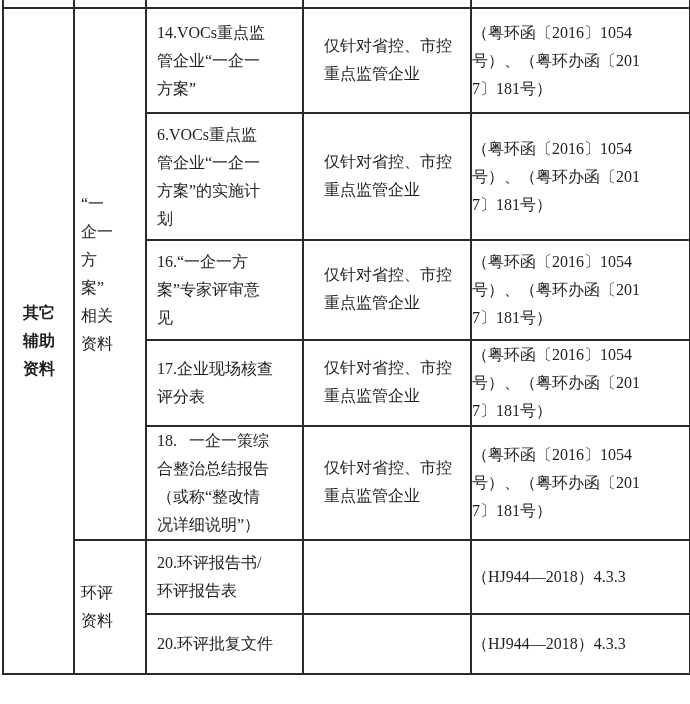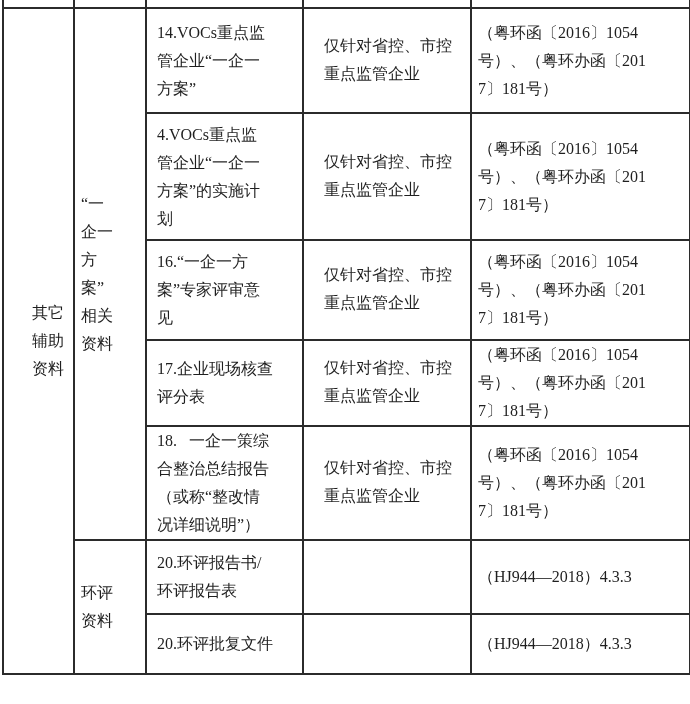--- a/index.html
+++ b/index.html
@@ -24,25 +24,25 @@
     vertical-align: middle;
     font-size: 16px;
     line-height: 28px;
     color: #1f1f1f;
     white-space: pre-wrap;
     word-break: break-all;
     padding: 0;
     overflow: hidden;
   }
   tr.partial-row td { border-top: none; }
-  td.c1 { padding-left: 28px; padding-right: 4px; }
+  td.c1 { padding-left: 19px; padding-right: 4px; font-weight: bold; }
   td.c2 { padding-left: 6px;  padding-right: 2px; }
   td.c3 { padding-left: 10px; padding-right: 18px; }
   td.c4 { padding-left: 20px;  padding-right: 6px; font-family: Liberation Mono, monospace; }
-  td.c5 { padding-left: 6px;  padding-right: 2px; margin-left: 32px; }
+  td.c5 { padding-left: 0;  padding-right: 2px; margin-left: 32px; }
 </style>
 </head>
 <body>
 
 <div class="page">
   <table class="doc-table">
     <colgroup>
       <col style="width:71px">
       <col style="width:72px">
       <col style="width:157px">
@@ -70,21 +70,21 @@
         <td class="c3">14.VOCs重点监
 管企业“一企一
 方案”</td>
         <td class="c4">仅针对省控、市控
 重点监管企业</td>
         <td class="c5">（粤环函〔2016〕1054
 号）、（粤环办函〔201
 7〕181号）</td>
       </tr>
       <tr style="height:127px">
-        <td class="c3">4.VOCs重点监
+        <td class="c3">6.VOCs重点监
 管企业“一企一
 方案”的实施计
 划</td>
         <td class="c4">仅针对省控、市控
 重点监管企业</td>
         <td class="c5">（粤环函〔2016〕1054
 号）、（粤环办函〔201
 7〕181号）</td>
       </tr>
       <tr style="height:100px">

